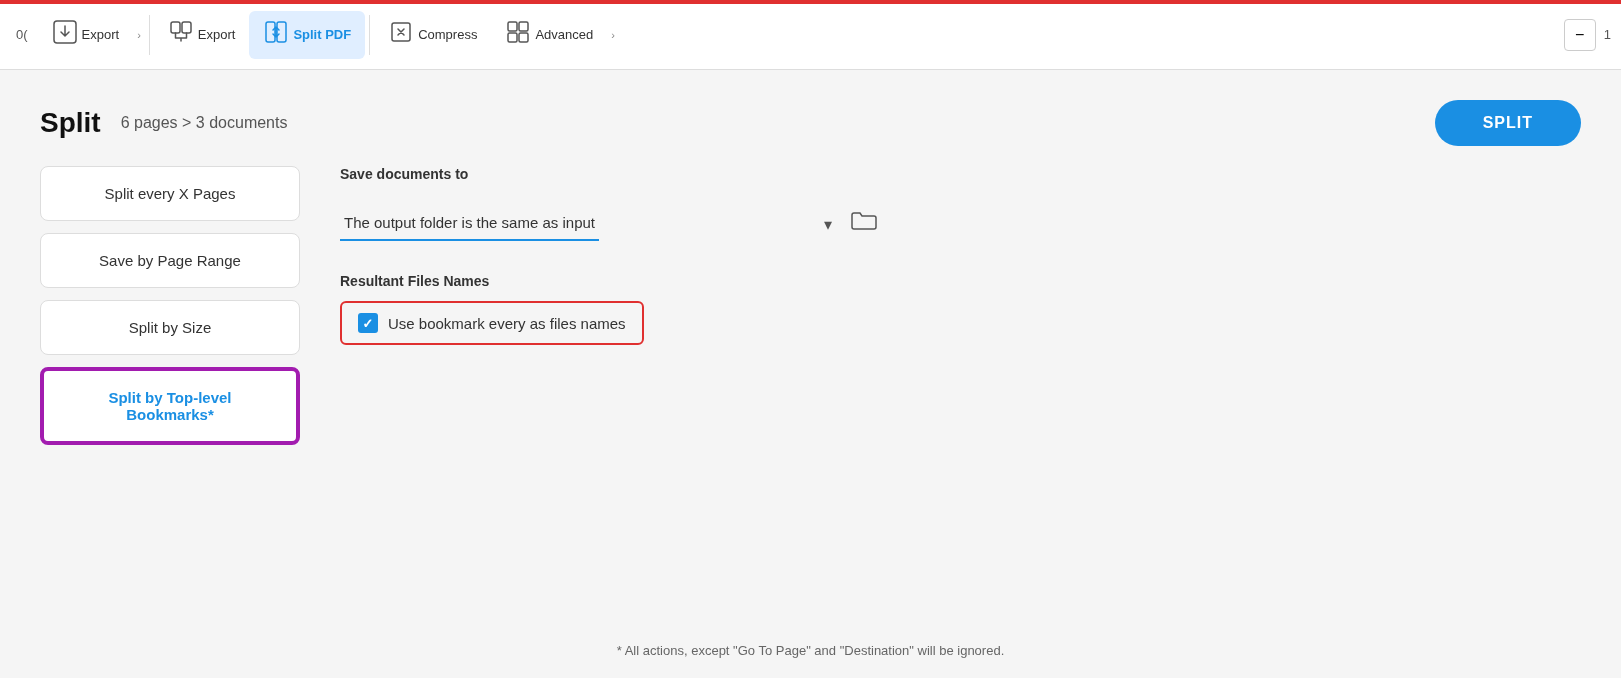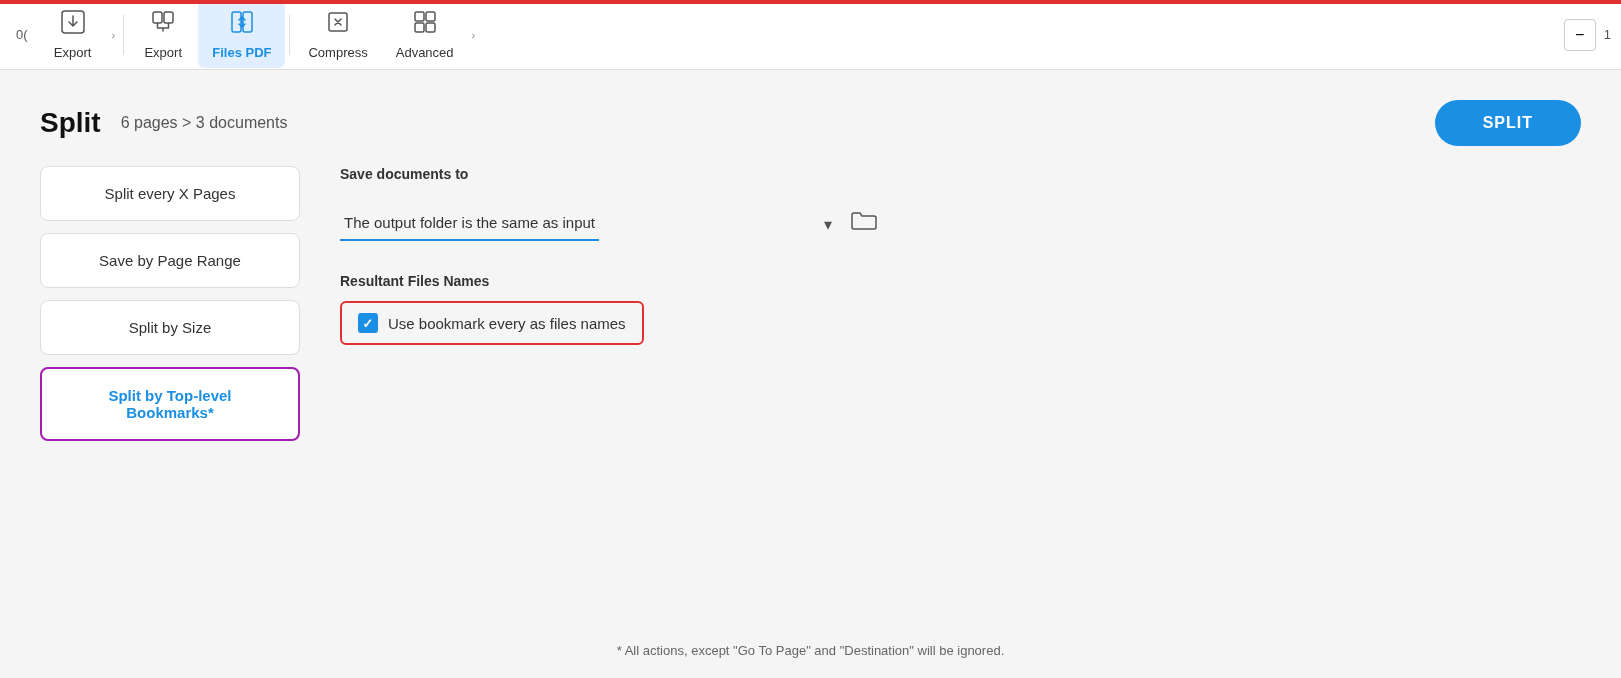--- a/index.html
+++ b/index.html
@@ -18,21 +18,21 @@
     .toolbar::before {
       content: '';
       position: absolute;
       top: 0; left: 0; right: 0;
       height: 4px;
       background: #e03030;
     }
 
     .toolbar-item {
       display: flex;
-      flex-direction: column;
+      flex-direction: row;
       align-items: center;
       justify-content: center;
       padding: 8px 14px;
       cursor: pointer;
       font-size: 13px;
       color: #333;
       min-width: 70px;
       border-radius: 6px;
       gap: 4px;
     }
@@ -124,21 +124,21 @@
       border: 1px solid #ddd;
       border-radius: 8px;
       padding: 18px 34px;
       font-size: 15px;
       color: #333;
       cursor: pointer;
       text-align: center;
       font-weight: 500;
     }
     .split-option-btn.active {
-      border: 2px solid #a21caf;
+      border: 4px solid #a21caf;
       color: #1a8fe3;
       font-weight: 600;
     }
 
     
     .right-panel {
       flex: 1;
       display: flex;
       flex-direction: column;
       gap: 24px;
@@ -274,21 +274,21 @@
   </div>
 
   <div class="toolbar-item active">
     <span class="toolbar-icon">
       <svg width="26" height="26" viewBox="0 0 26 26" fill="none">
         <rect x="3" y="3" width="9" height="20" rx="2" stroke="#1a8fe3" stroke-width="1.5" fill="none"></rect>
         <rect x="14" y="3" width="9" height="20" rx="2" stroke="#1a8fe3" stroke-width="1.5" fill="none"></rect>
         <path d="M13 8v10M10 11l3-3 3 3M10 15l3 3 3-3" stroke="#1a8fe3" stroke-width="1.5" stroke-linecap="round"></path>
       </svg>
     </span>
-    <span style="color:#1a8fe3; font-weight:600;">Files PDF</span>
+    <span style="color:#1a8fe3; font-weight:600;">Split PDF</span>
   </div>
 
   <div class="toolbar-divider"></div>
 
   <div class="toolbar-item">
     <span class="toolbar-icon">
       <svg width="26" height="26" viewBox="0 0 26 26" fill="none">
         <rect x="4" y="4" width="18" height="18" rx="2" stroke="#555" stroke-width="1.5" fill="none"></rect>
         <path d="M10 10l6 6M16 10l-6 6" stroke="#555" stroke-width="1.5" stroke-linecap="round"></path>
       </svg>

